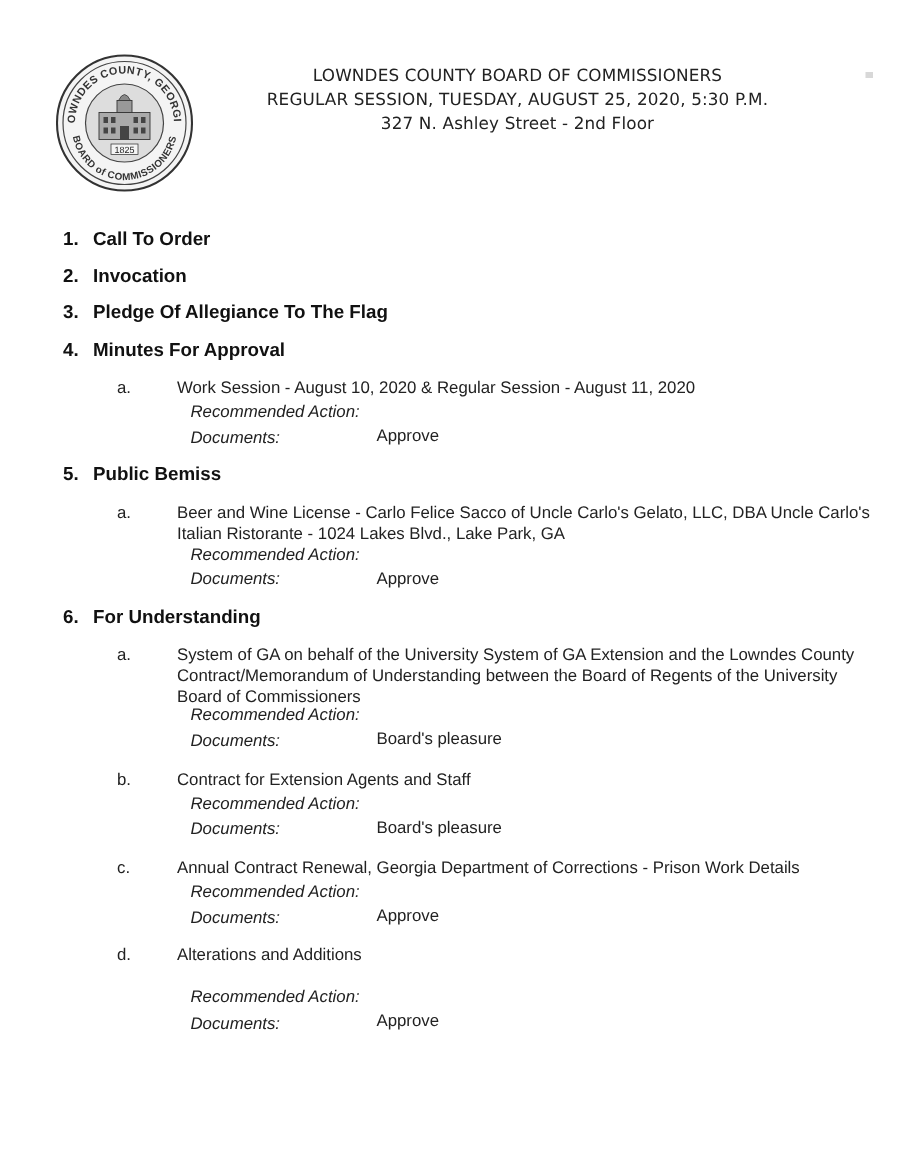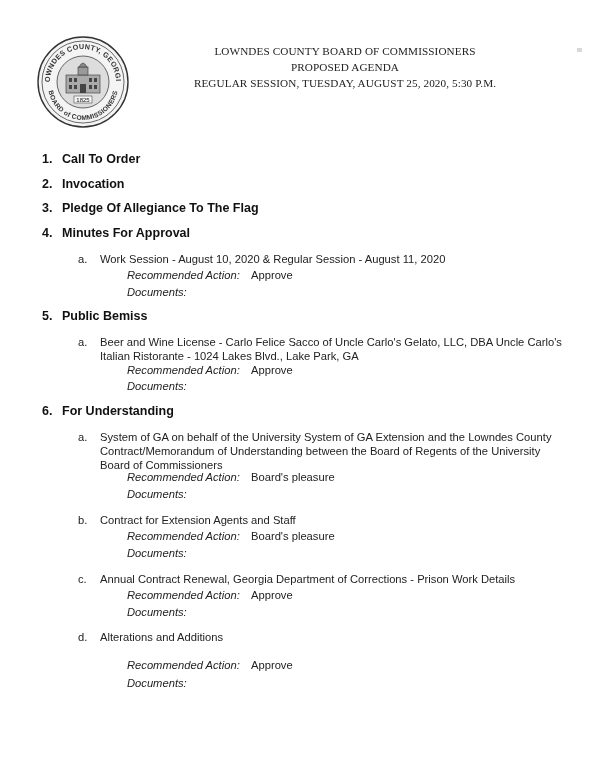--- a/index.html
+++ b/index.html
@@ -8,43 +8,43 @@
     font-family: "Liberation Sans", sans-serif; color: #1a1a1a;
   }
   .seal {
     position: absolute; left: 36px; top: 35px; width: 94px; height: 94px;
   }
   .header {
     position: absolute; left: 170px; top: 43px; width: 350px;
     text-align: center; font-family: "DejaVu Sans", sans-serif;
     font-size: 11.2px; line-height: 16px; color: #222; letter-spacing: 0.1px;
   }
-  .header div { white-space: nowrap; font-family: Liberation Serif, serif; }
+  .header div { white-space: nowrap; }
   .scan-mark {
     position: absolute; left: 577px; top: 48px; width: 5px; height: 4px;
     background: #d8d8d8;
   }
   .sec {
     position: absolute; left: 42px; font-weight: bold; font-size: 12.5px;
     line-height: 15px; color: #111;
   }
   .sec .num { position: absolute; left: 0; }
   .sec .title { position: absolute; left: 20px; white-space: nowrap; }
   .item {
     position: absolute; left: 78px; font-size: 11.2px; line-height: 14px; color: #222;
   }
   .item .letter { position: absolute; left: 0; top: 0; }
-  .item .text { position: absolute; left: 22px; top: 0; width: 480px; }
+  .item .text { position: absolute; left: 40px; top: 0; width: 480px; }
   .item .text div { white-space: nowrap; }
   .row {
     position: absolute; left: 127px; font-size: 11.2px; line-height: 14px; color: #222;
     white-space: nowrap;
   }
   .row .label { position: absolute; left: 0; font-style: italic; }
-  .row .value { position: absolute; left: 124px; }
+  .row .value { position: absolute; left: 124px; margin-top: 16px; }
 </style>
 </head>
 <body>
 
 <div class="seal">
   <svg width="94" height="94" viewBox="0 0 94 94">
     <defs>
       <path id="arcTop" d="M 14 47 A 33 33 0 0 1 80 47"></path>
       <path id="arcBot" d="M 12 50 A 35 35 0 0 0 82 50"></path>
     </defs>
@@ -72,22 +72,22 @@
         <rect x="58" y="50" width="3" height="4"></rect>
       <rect x="44" y="49" width="6" height="9"></rect>
     </g>
     <rect x="38" y="61" width="18" height="7" fill="#f4f4f4" stroke="#333" stroke-width="0.5"></rect>
     <text x="47" y="67" text-anchor="middle" font-family="Liberation Sans, sans-serif" font-size="6" fill="#222">1825</text>
   </svg>
 </div>
 
 <div class="header">
   <div>LOWNDES COUNTY BOARD OF COMMISSIONERS</div>
-  <div>PROPOSED AGENDA</div>
   <div>REGULAR SESSION, TUESDAY, AUGUST 25, 2020, 5:30 P.M.</div>
+  <div>327 N. Ashley Street - 2nd Floor</div>
 </div>
 
 <div class="scan-mark"></div>
 
 <div class="sec" style="top:152px;">
   <span class="num">1.</span>
   <span class="title">Call To Order</span>
 </div>
 
 <div class="sec" style="top:177px;">

